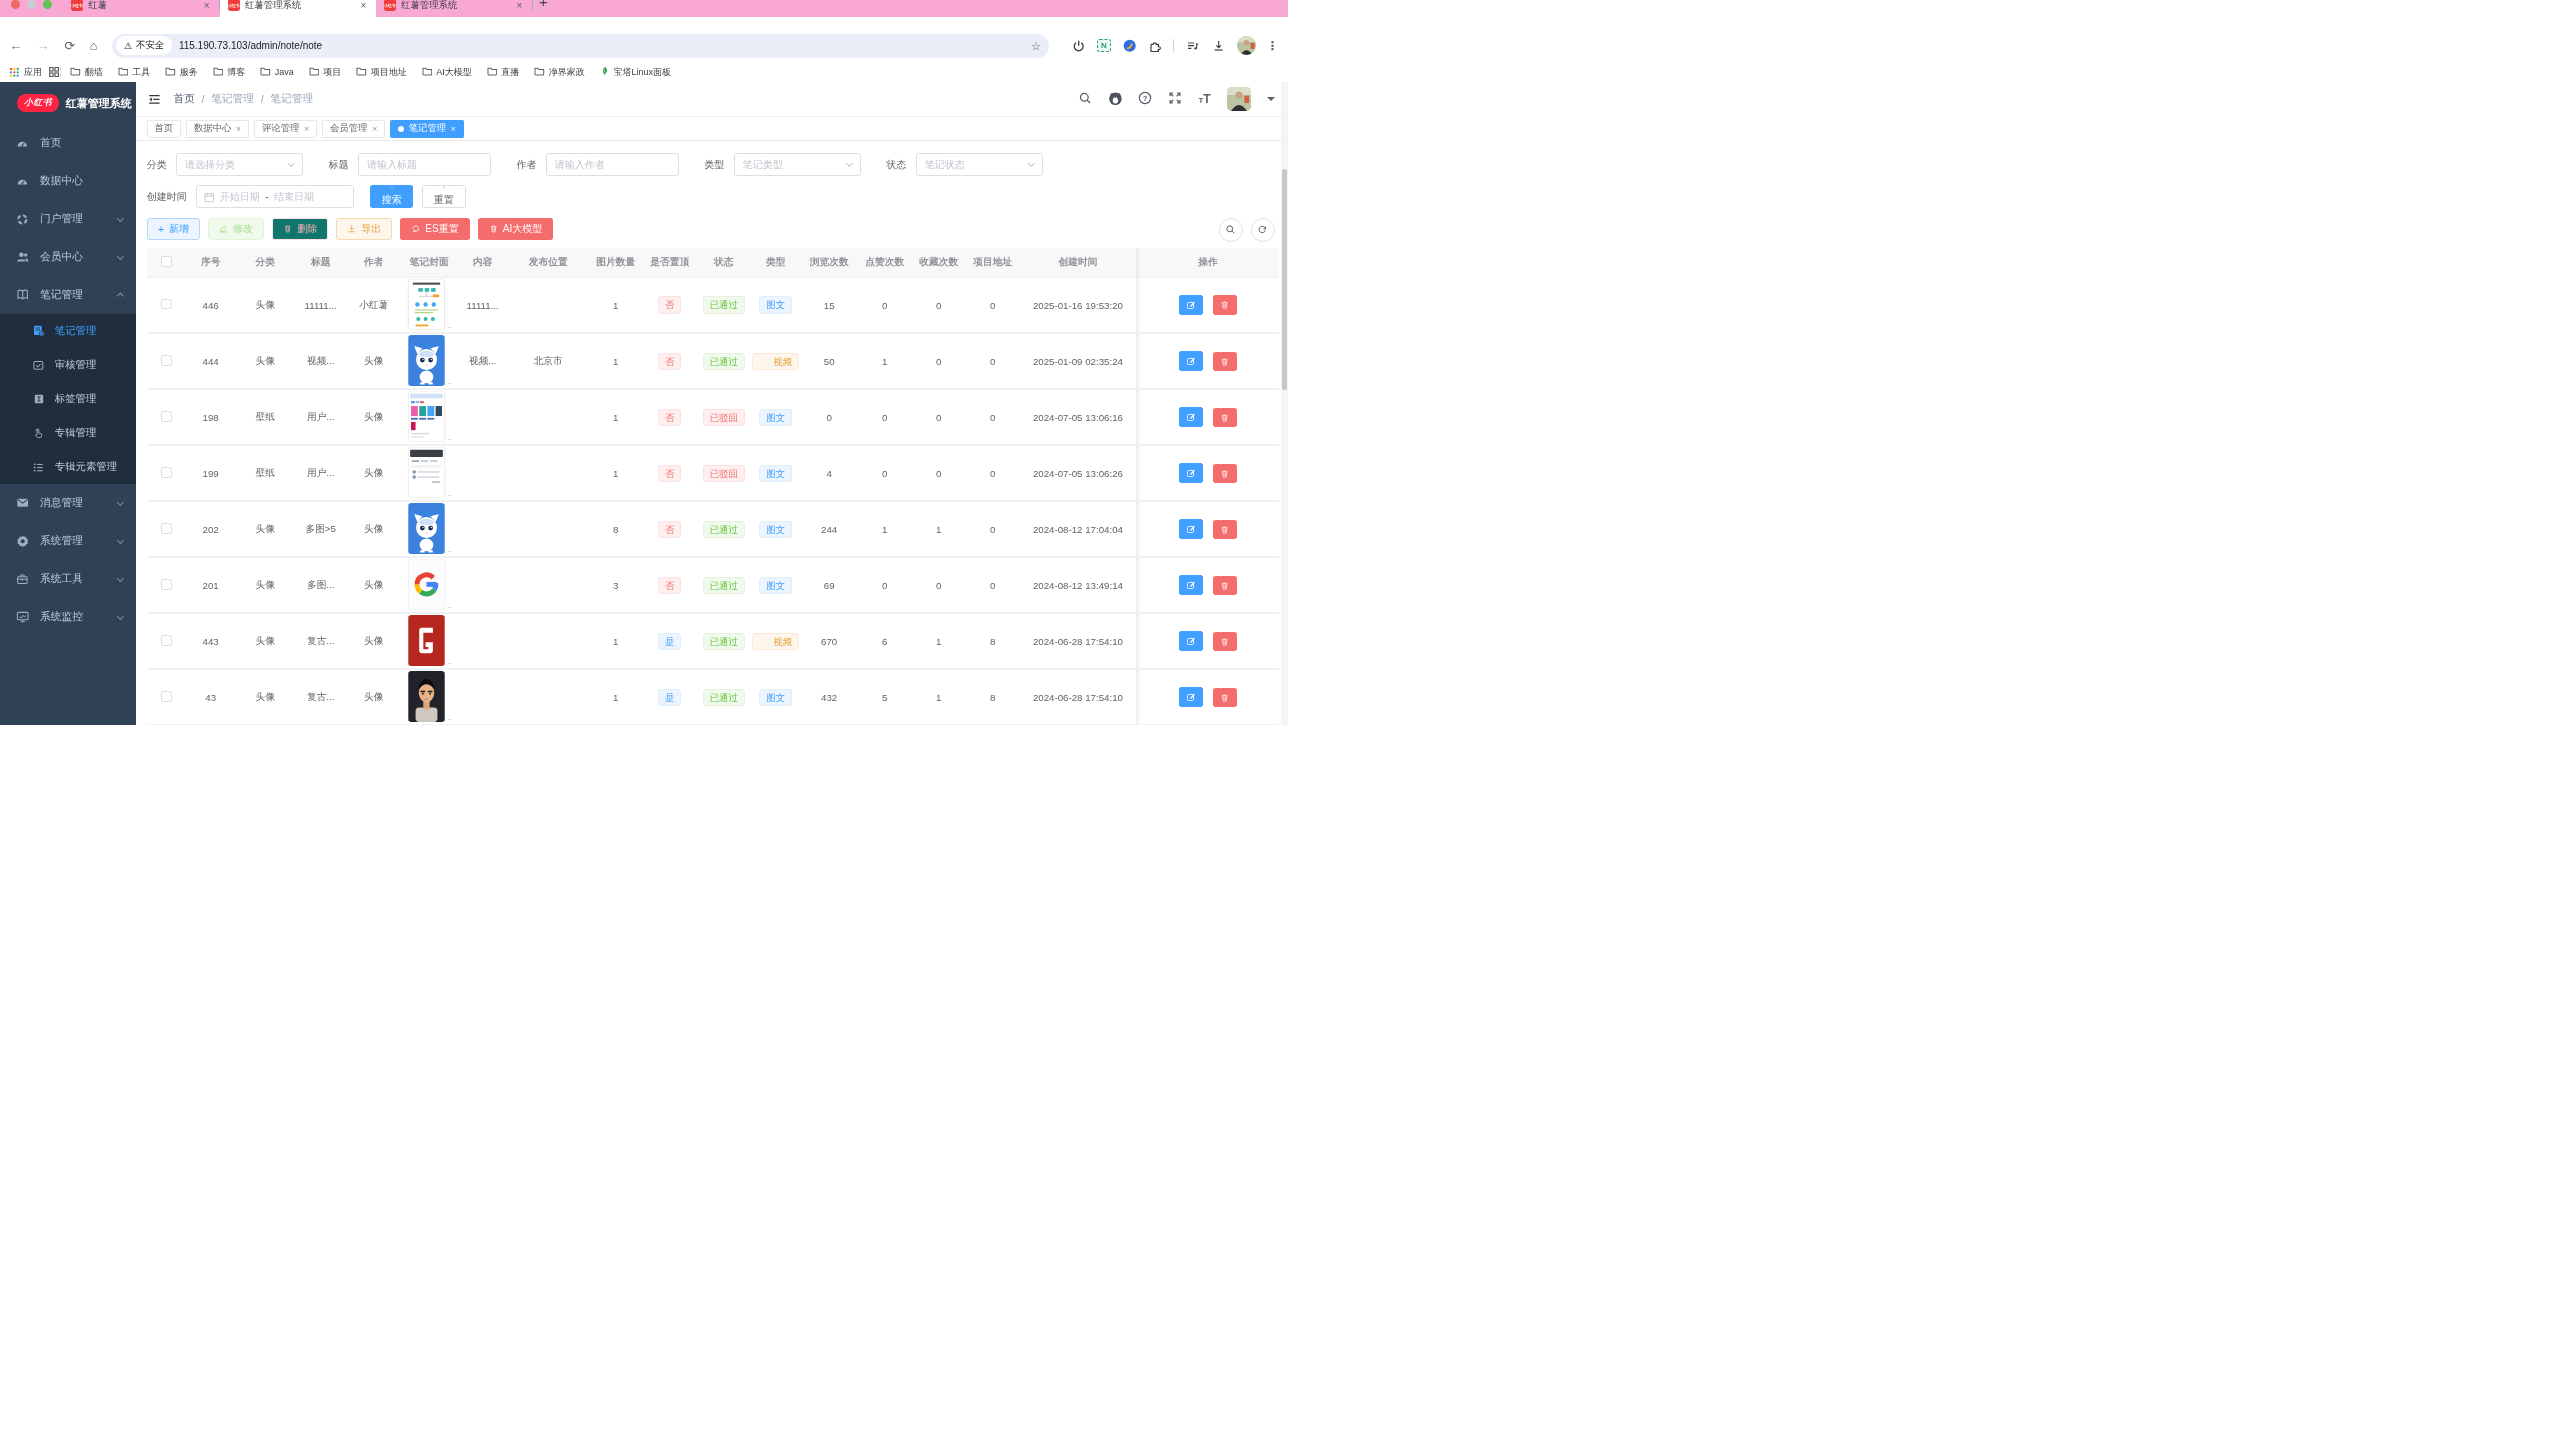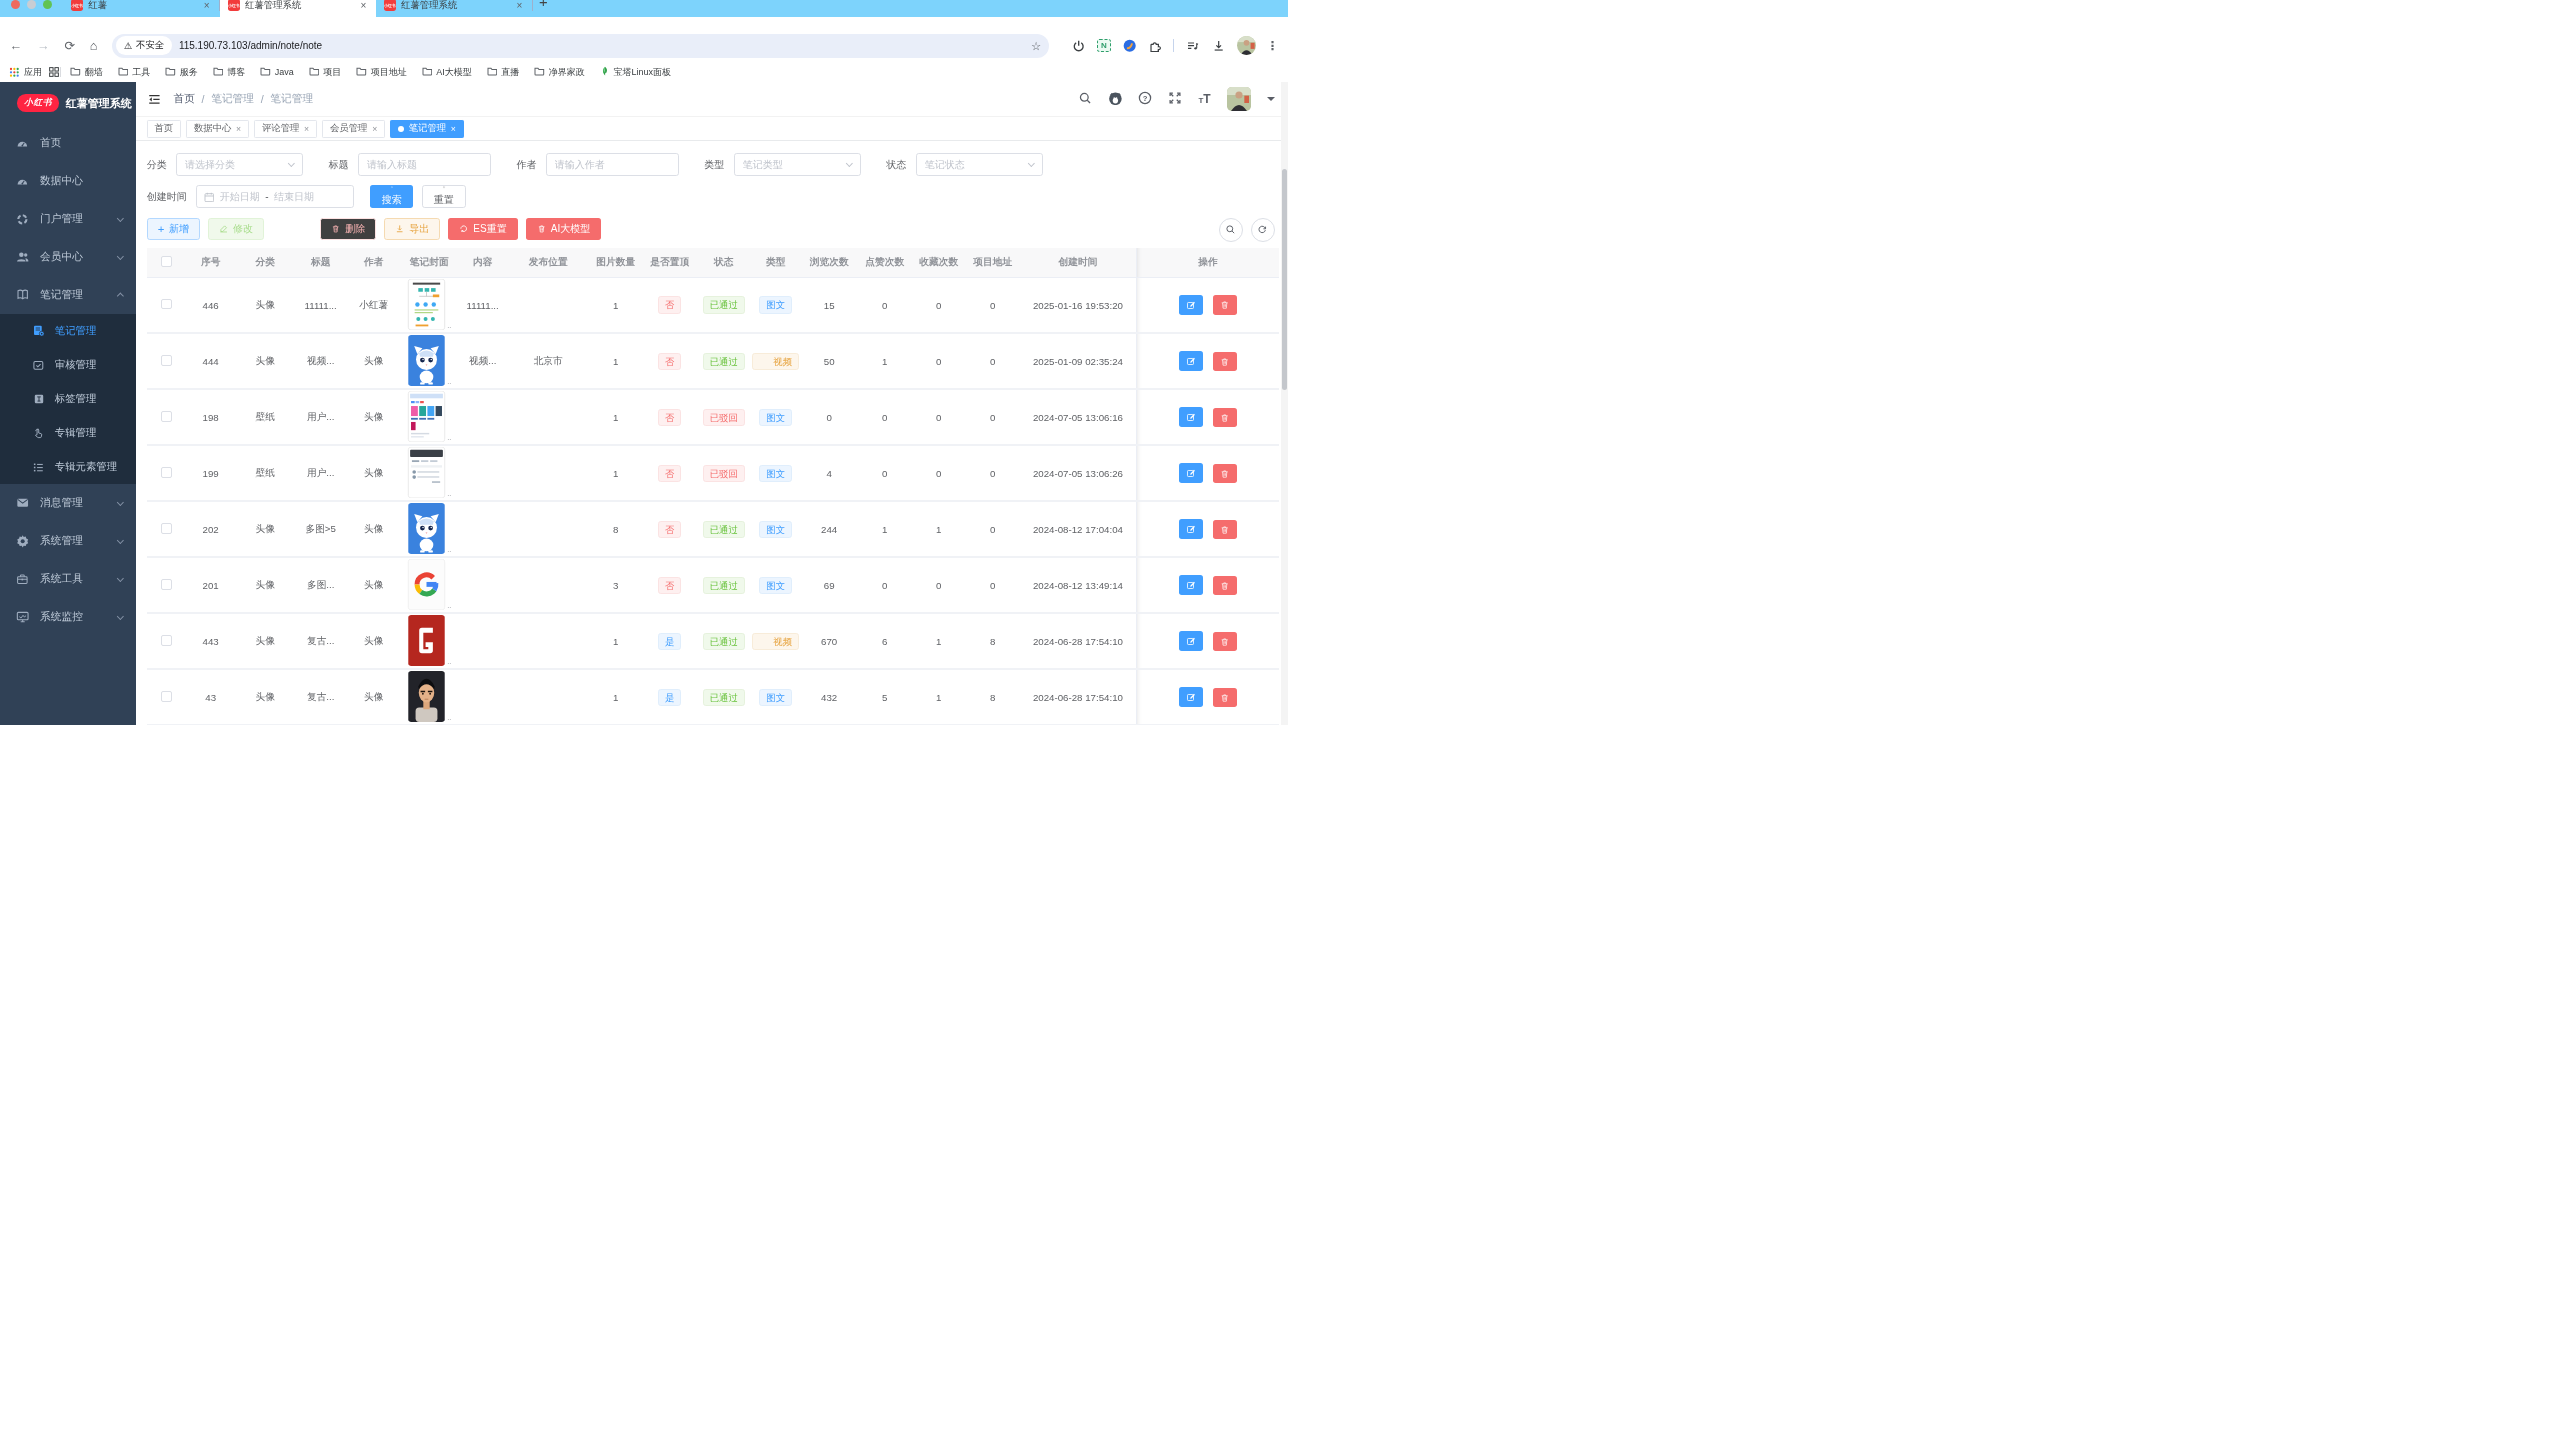--- a/index.html
+++ b/index.html
@@ -1,21 +1,21 @@
 <!DOCTYPE html>
 <html style="font-size:10.7px"><head>
 <meta charset="utf-8">
 <style>
   * { margin:0; padding:0; box-sizing:border-box; }
   html,body { width:1288px; height:725px; overflow:hidden; }
   body { font-family:"Liberation Sans","DejaVu Sans",sans-serif; }
   .screen { position:relative; width:1288px; height:725px; background:#fff; overflow:hidden; }
 
   
-  .tabstrip { position:absolute; top:0; left:0; right:0; height:17px; background:#7dd3fc; display:flex; align-items:flex-end; }
+  .tabstrip { position:absolute; top:0; left:0; right:0; height:17px; background:#f9a8d4; display:flex; align-items:flex-end; }
   .winctl { display:flex; gap:6.7px; align-items:center; padding:0 10.7px 8px 10.7px; }
   .winctl i { width:9.4px; height:9.4px; border-radius:50%; display:block; }
   .tab { position:relative; width:156px; height:24px; display:flex; align-items:center; gap:5.4px; padding:0 6.7px 0 8px; border-radius:6.7px 6.7px 0 0; color:#3c4043; font-size:9.4px; }
   .tab.active { background:#fff; }
   .tab .fav { width:12px; height:12px; border-radius:2.7px; background:#f23c3c; color:#fff; font-size:4px; font-weight:bold; display:flex; align-items:center; justify-content:center; flex:0 0 12px; letter-spacing:-0.3px; }
   .tab .t { flex:1; overflow:hidden; white-space:nowrap; text-overflow:ellipsis; }
   .tab .x { color:#5f6368; font-size:10px; padding:0 2.7px; }
   .tab-sep { width:0.7px; height:12px; background:#9db0cc; margin-bottom:6px; }
   .newtab { font-size:14.8px; color:#444; padding:0 9.4px 6.7px 6.7px; }
 
@@ -87,21 +87,21 @@
   .daterange .dsep { color:#606266; }
   .btn { height:23px; border-radius:2.7px; display:inline-flex; align-items:center; justify-content:center; gap:4.7px; font-size:10px; padding:0 10.7px; border:0.7px solid transparent;flex-direction:column; }
   .btn-primary { background:#409eff; color:#fff; }
   .btn-plain { background:#fff; border-color:#dcdfe6; color:#606266; }
 
   
   .toolbar { display:flex; align-items:center; margin:4px 0 8px 0; position:relative; }
   .tbtn { height:22px; border-radius:2.7px; display:inline-flex; align-items:center; gap:4.7px; font-size:10px; padding:0 10px; margin-right:8px; border:0.7px solid transparent; }
   .tb-add { background:#ecf5ff; border-color:#b3d8ff; color:#409eff; }
   .tb-edit { background:#f0f9eb; border-color:#e1f3d8; color:#a8dd8c; }
-  .tb-del { background:#404040; border-color:#fde2e2; color:#f8b3b3;margin-left:48px; }
+  .tb-del { background:#0f766e; border-color:#fde2e2; color:#f8b3b3; }
   .tb-exp { background:#fdf6ec; border-color:#f5dab1; color:#e6a23c; }
   .tb-solid { background:#f56c6c; color:#fff; }
   .circles { position:absolute; right:2.7px; top:0; display:flex; gap:8px; }
   .circ { width:24px; height:24px; border:0.7px solid #dcdfe6; border-radius:50%; display:flex; align-items:center; justify-content:center; color:#5a5e66; background:#fff; }
 
   
   table { border-collapse:collapse; table-layout:fixed; width:1130px; }
   th { background:#f8f8f9; color:#909399; font-size:9.7px; font-weight:bold; height:29.5px; border-bottom:0.7px solid #ebeef5; text-align:center; white-space:nowrap; overflow:hidden; }
   td { height:56px; text-align:center; font-size:9.7px; color:#606266; border-bottom:2px solid #f0f2f6; background:#fff; white-space:nowrap; overflow:hidden; }
   .col-fixed { border-left:0.7px solid #ebeef5; box-shadow:inset 5.4px 0 5.4px -5.4px rgba(0,0,0,.12); }

